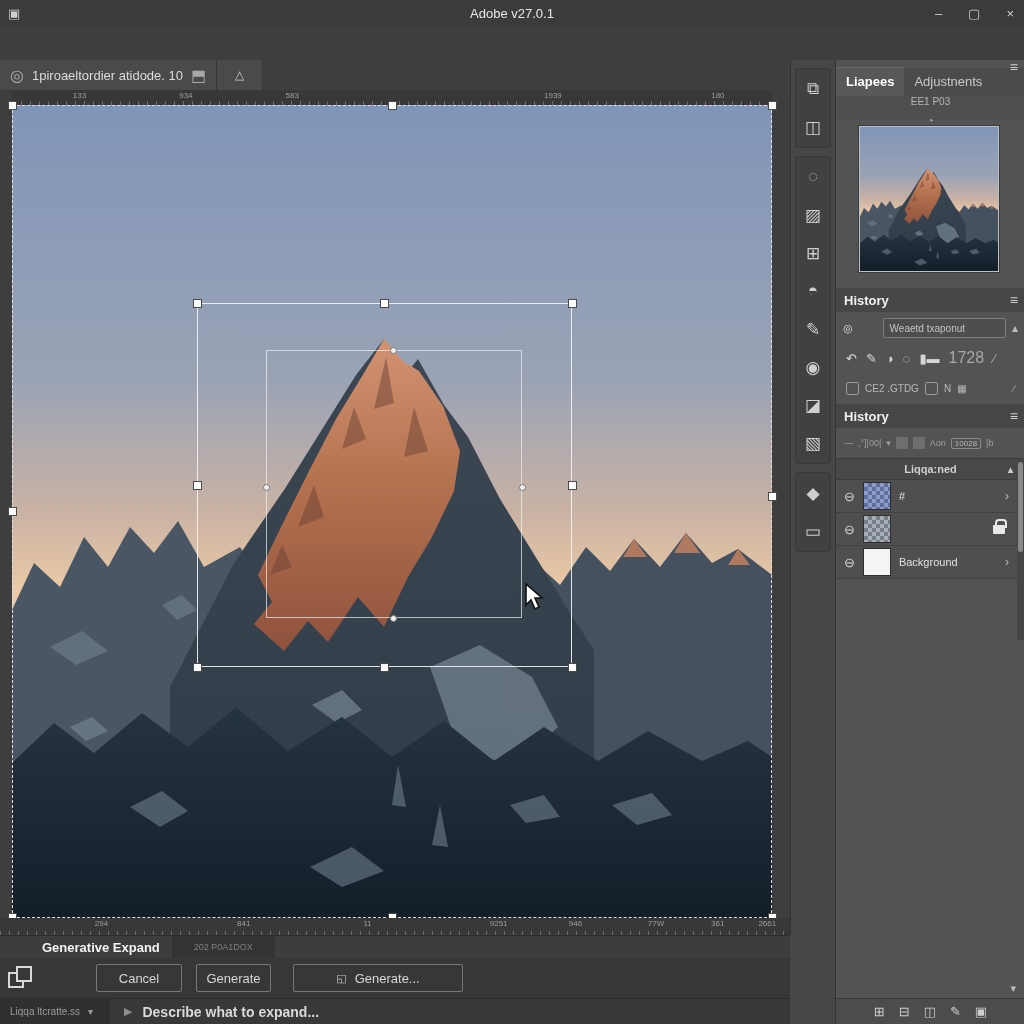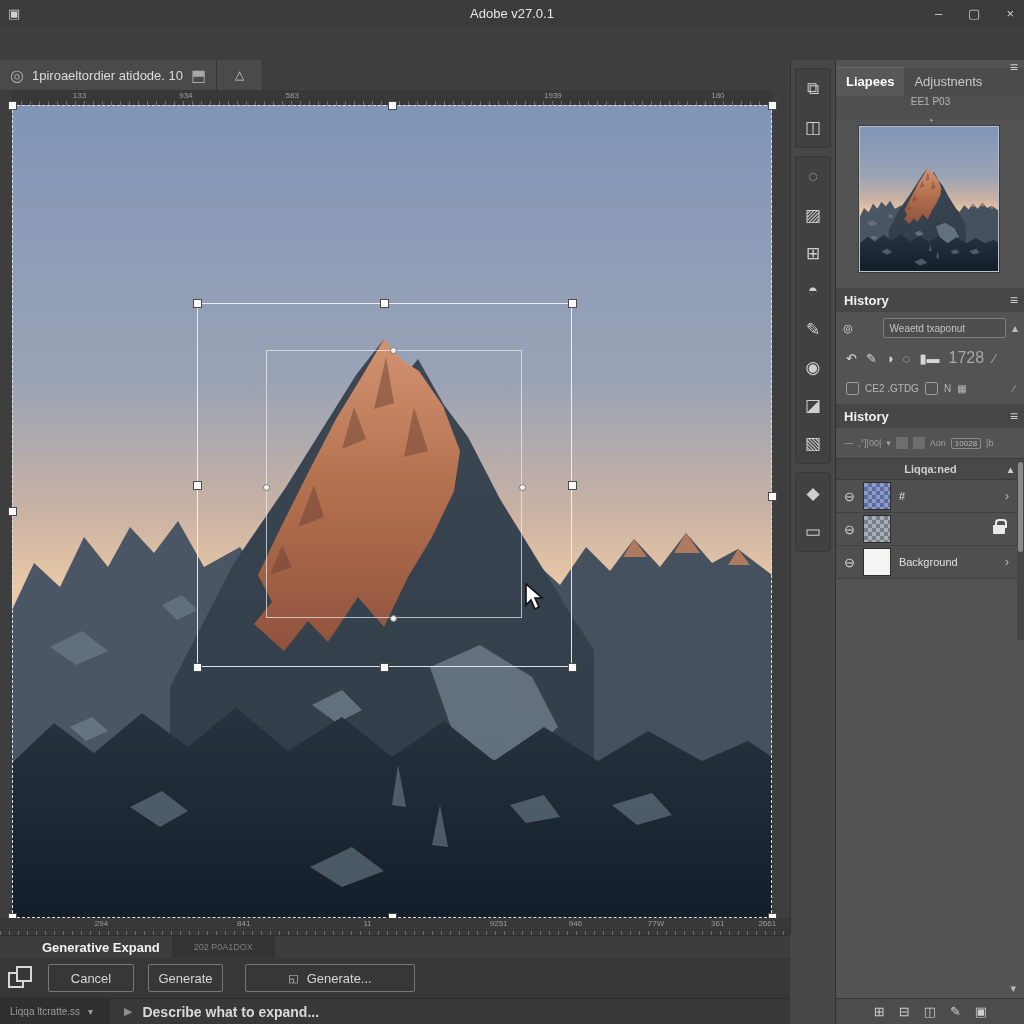--- a/index.html
+++ b/index.html
@@ -134,21 +134,21 @@
   .genbar .gbadge { background:#343434; height:23px; display:flex; align-items:center;
     padding:0 22px; font-size:9px; color:#7f7f7f; }
   .btnrow { position:absolute; left:0; top:958px; width:835px; height:40px; background:#373737;
     display:flex; align-items:center; gap:14px; padding-left:8px; }
   .copyic { position:relative; width:26px; height:24px; }
   .copyic i { position:absolute; border:2px solid #d8d8d8; width:16px; height:16px; background:#373737; }
   .copyic i:first-child { left:0; top:6px; } .copyic i:last-child { left:8px; top:0; }
   .btn { border:1px solid #787878; border-radius:2px; background:transparent; color:#d6d6d6;
     font-size:13px; height:28px; display:flex; align-items:center; justify-content:center;
     font-family:"Liberation Sans", sans-serif; gap:8px; }
-  .btn-cancel { width:86px; } .btn-gen { width:75px; } .btn-gen2 { width:170px; margin-left:8px; }
+  .btn-cancel { width:86px;margin-left:48px; } .btn-gen { width:75px; } .btn-gen2 { width:170px; margin-left:8px; }
   .bucket { font-size:11px; color:#c4c4c4; }
   .promptrow { position:absolute; left:0; top:998px; width:835px; height:26px; background:#383838;
     display:flex; align-items:center; border-top:1px solid #2c2c2c; }
   .pr-left { background:#2f2f2f; height:26px; display:flex; align-items:center; gap:8px;
     padding:0 10px; font-size:10px; color:#9b9b9b; min-width:110px; }
   .pr-play { color:#8f8f8f; font-size:11px; margin:0 10px 0 14px; }
   .pr-text { font-size:14px; color:#d9d9d9; font-weight:bold;text-align:center; }
 
   .fill-corner { position:absolute; left:790px; top:935px; width:45px; height:89px; background:#474747; }
 </style>

